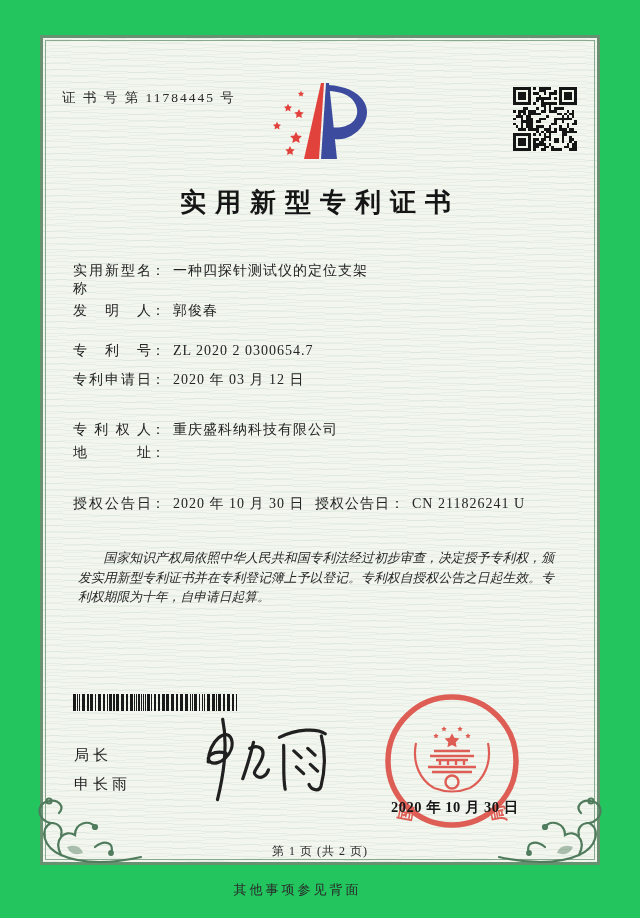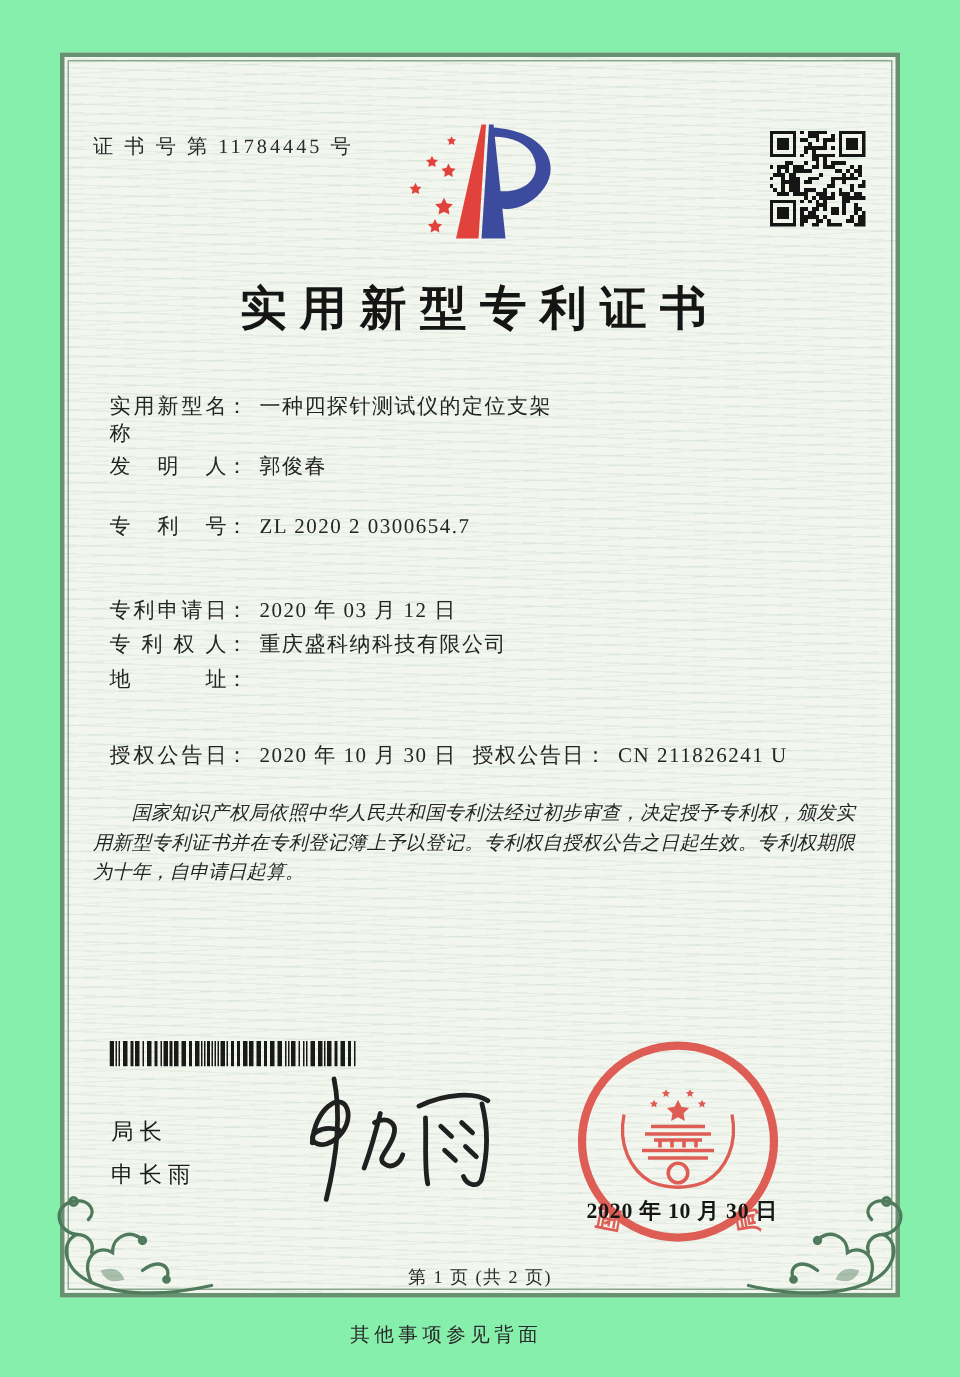--- a/index.html
+++ b/index.html
@@ -1,52 +1,52 @@
 <!DOCTYPE html>
 <html><head>
 <meta charset="utf-8">
 <style>
   html,body{margin:0;padding:0;background:#ffffff;}
   .page{
     position:relative;width:640px;height:918px;overflow:hidden;
-    background:#86efac;
+    background:#22c55e;
     font-family:"Liberation Serif","DejaVu Serif",serif;
     color:#222;
   }
   .frame{
     position:absolute;left:40px;top:35px;width:560px;height:830px;
     border:3px solid #679272;
     box-sizing:border-box;
     background:
       repeating-linear-gradient(2deg, rgba(125,165,130,.10) 0 1px, transparent 1px 6px),
       repeating-linear-gradient(-3deg, rgba(125,165,130,.08) 0 1px, transparent 1px 7px),
       #f2f6ef;
   }
   .frame::before{
     content:"";position:absolute;inset:2px;border:1px solid #87a98e;pointer-events:none;
   }
   .cert-no{position:absolute;left:62px;top:89px;font-size:13.5px;letter-spacing:2px;color:#2a2a2a;}
   .logo{position:absolute;left:266px;top:79px;width:118px;height:90px;}
   .qr{position:absolute;left:513px;top:87px;width:64px;height:64px;}
   .title{
     position:absolute;left:40px;top:185px;width:560px;text-align:center;
-    font-size:31px;font-weight:700;letter-spacing:9px;color:#151515;
+    font-size:26px;font-weight:700;letter-spacing:9px;color:#151515;
   }
   .row{position:absolute;left:73px;width:500px;font-size:14px;color:#242424;display:flex;align-items:baseline;}
   .flabel{display:inline-block;width:78px;text-align:justify;text-align-last:justify;flex:none;font-family:Liberation Mono, monospace;}
   .colon{flex:none;margin-right:8px;}
   .fvalue{letter-spacing:1px;white-space:nowrap;}
   .grant-group{position:absolute;left:242px;top:0;white-space:nowrap;}
   .glabel{letter-spacing:1px;}
   .legal{
     position:absolute;left:62px;top:533px;width:508px;
     font-size:12.8px;line-height:19.6px;text-align:justify;color:#262626;
     font-style:italic;
   }
-  .legal p{margin:0;text-indent:2em;}
+  .legal p{margin:16px;text-indent:2em;}
   .barcode{position:absolute;left:73px;top:694px;width:168px;height:17px;}
   .officer{position:absolute;left:74px;top:741px;font-size:15px;letter-spacing:4px;color:#1d1d1d;line-height:29px;}
   .signature{position:absolute;left:180px;top:708px;width:165px;height:96px;transform:rotate(-2deg);}
   .seal{position:absolute;left:384px;top:693px;width:136px;height:136px;opacity:.88;}
   .seal-date{position:absolute;left:391px;top:798px;font-size:14.5px;font-weight:700;letter-spacing:.5px;color:#161616;white-space:nowrap;}
   .page-no{position:absolute;left:40px;top:843px;width:560px;text-align:center;font-size:12px;letter-spacing:1px;color:#2a2a2a;}
   .back-note{position:absolute;left:0;top:881px;width:595px;text-align:center;font-size:13px;letter-spacing:3px;color:#2a2a2a;}
   .corner{position:absolute;width:112px;height:92px;}
   .corner.left{left:31px;top:777px;}
   .corner.right{left:497px;top:777px;transform:scaleX(-1);}
@@ -334,21 +334,21 @@
   <div class="row" style="top:302px">
     <span class="flabel">发明人</span>
       <span class="colon">：</span>
       <span class="fvalue">郭俊春</span>
   </div>
   <div class="row" style="top:342px">
     <span class="flabel">专利号</span>
       <span class="colon">：</span>
       <span class="fvalue">ZL 2020 2 0300654.7</span>
   </div>
-  <div class="row" style="top:398px">
+  <div class="row" style="top:371px">
     <span class="flabel">专利申请日</span>
       <span class="colon">：</span>
       <span class="fvalue">2020 年 03 月 12 日</span>
   </div>
   <div class="row" style="top:421px">
     <span class="flabel">专利权人</span>
       <span class="colon">：</span>
       <span class="fvalue">重庆盛科纳科技有限公司</span>
   </div>
   <div class="row" style="top:444px">

